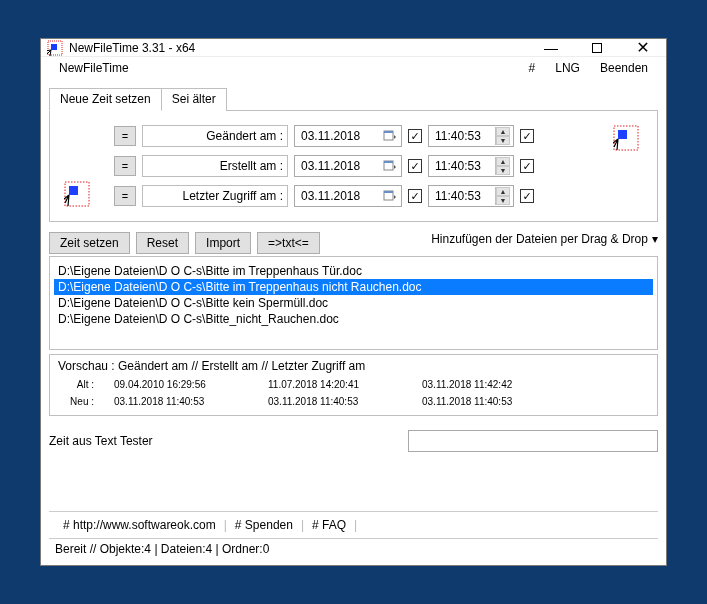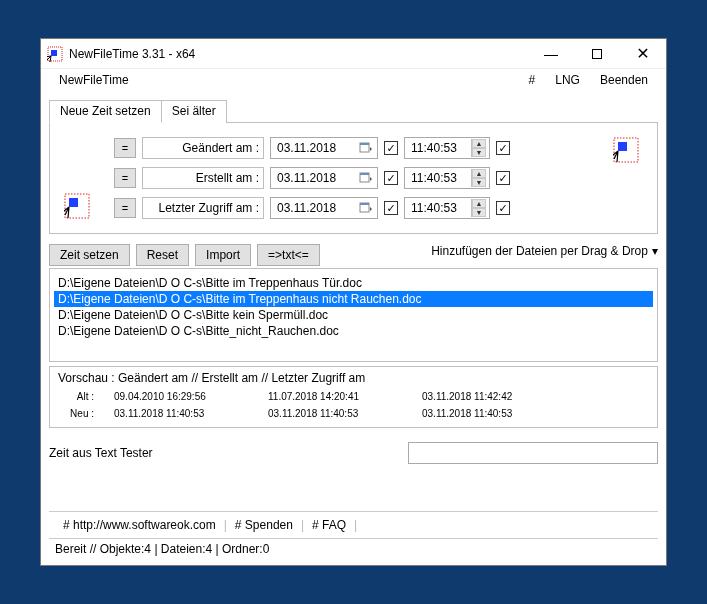--- a/index.html
+++ b/index.html
@@ -14,21 +14,21 @@
   }
   .window {
     background: #fff;
     border: 1px solid #7a7a7a;
     width: 100%;
     height: 100%;
     display: flex;
     flex-direction: column;
   }
   .titlebar {
-    height: 30px;
+    height: 18px;
     display: flex;
     align-items: center;
     padding: 0 0 0 6px;
     border-bottom: 1px solid #eee;
   }
   .titlebar .appicon {
     width: 16px; height: 16px;
     margin-right: 6px;
   }
   .titlebar .title { flex: 1; color: #000; font-size: 12px; }
@@ -94,21 +94,21 @@
     padding-left: 18px;
   }
   .eqbtn {
     width: 22px; height: 20px;
     border: 1px solid #adadad;
     background: #e1e1e1;
     display: flex; align-items: center; justify-content: center;
     font-size: 11px;
   }
   .rowlbl {
-    width: 122px;
+    width: 146px;
     text-align: right;
     padding-right: 4px;
     border: 1px solid #bdbdbd;
     height: 22px;
     line-height: 20px;
     background: #fff;
     padding-left: 4px;
   }
   .datepk, .timepk {
     border: 1px solid #a9a9a9;

